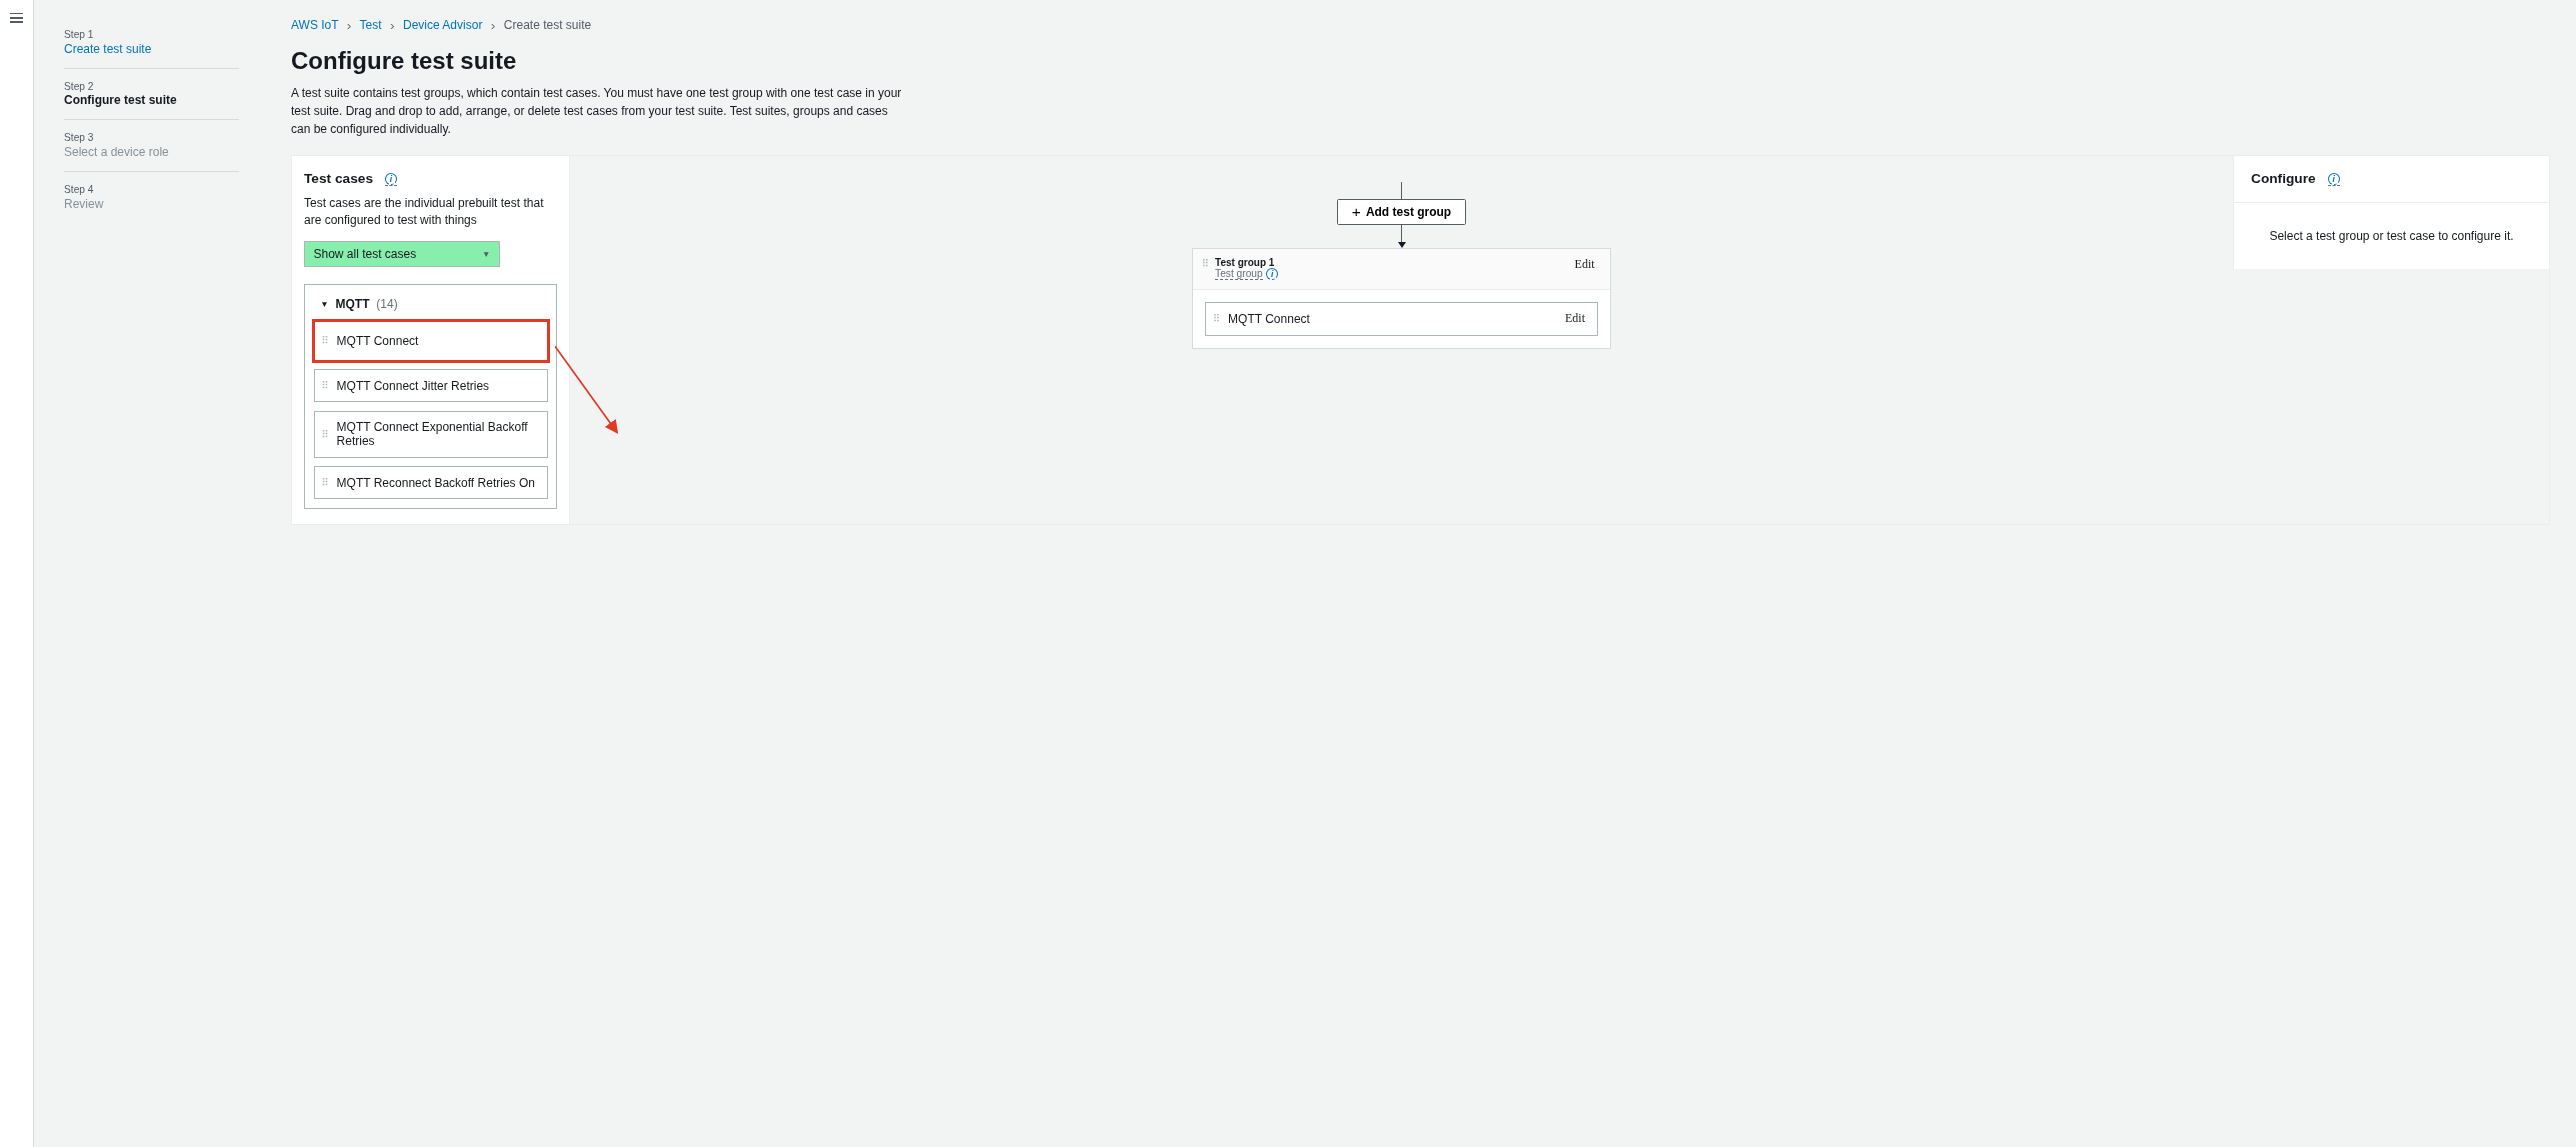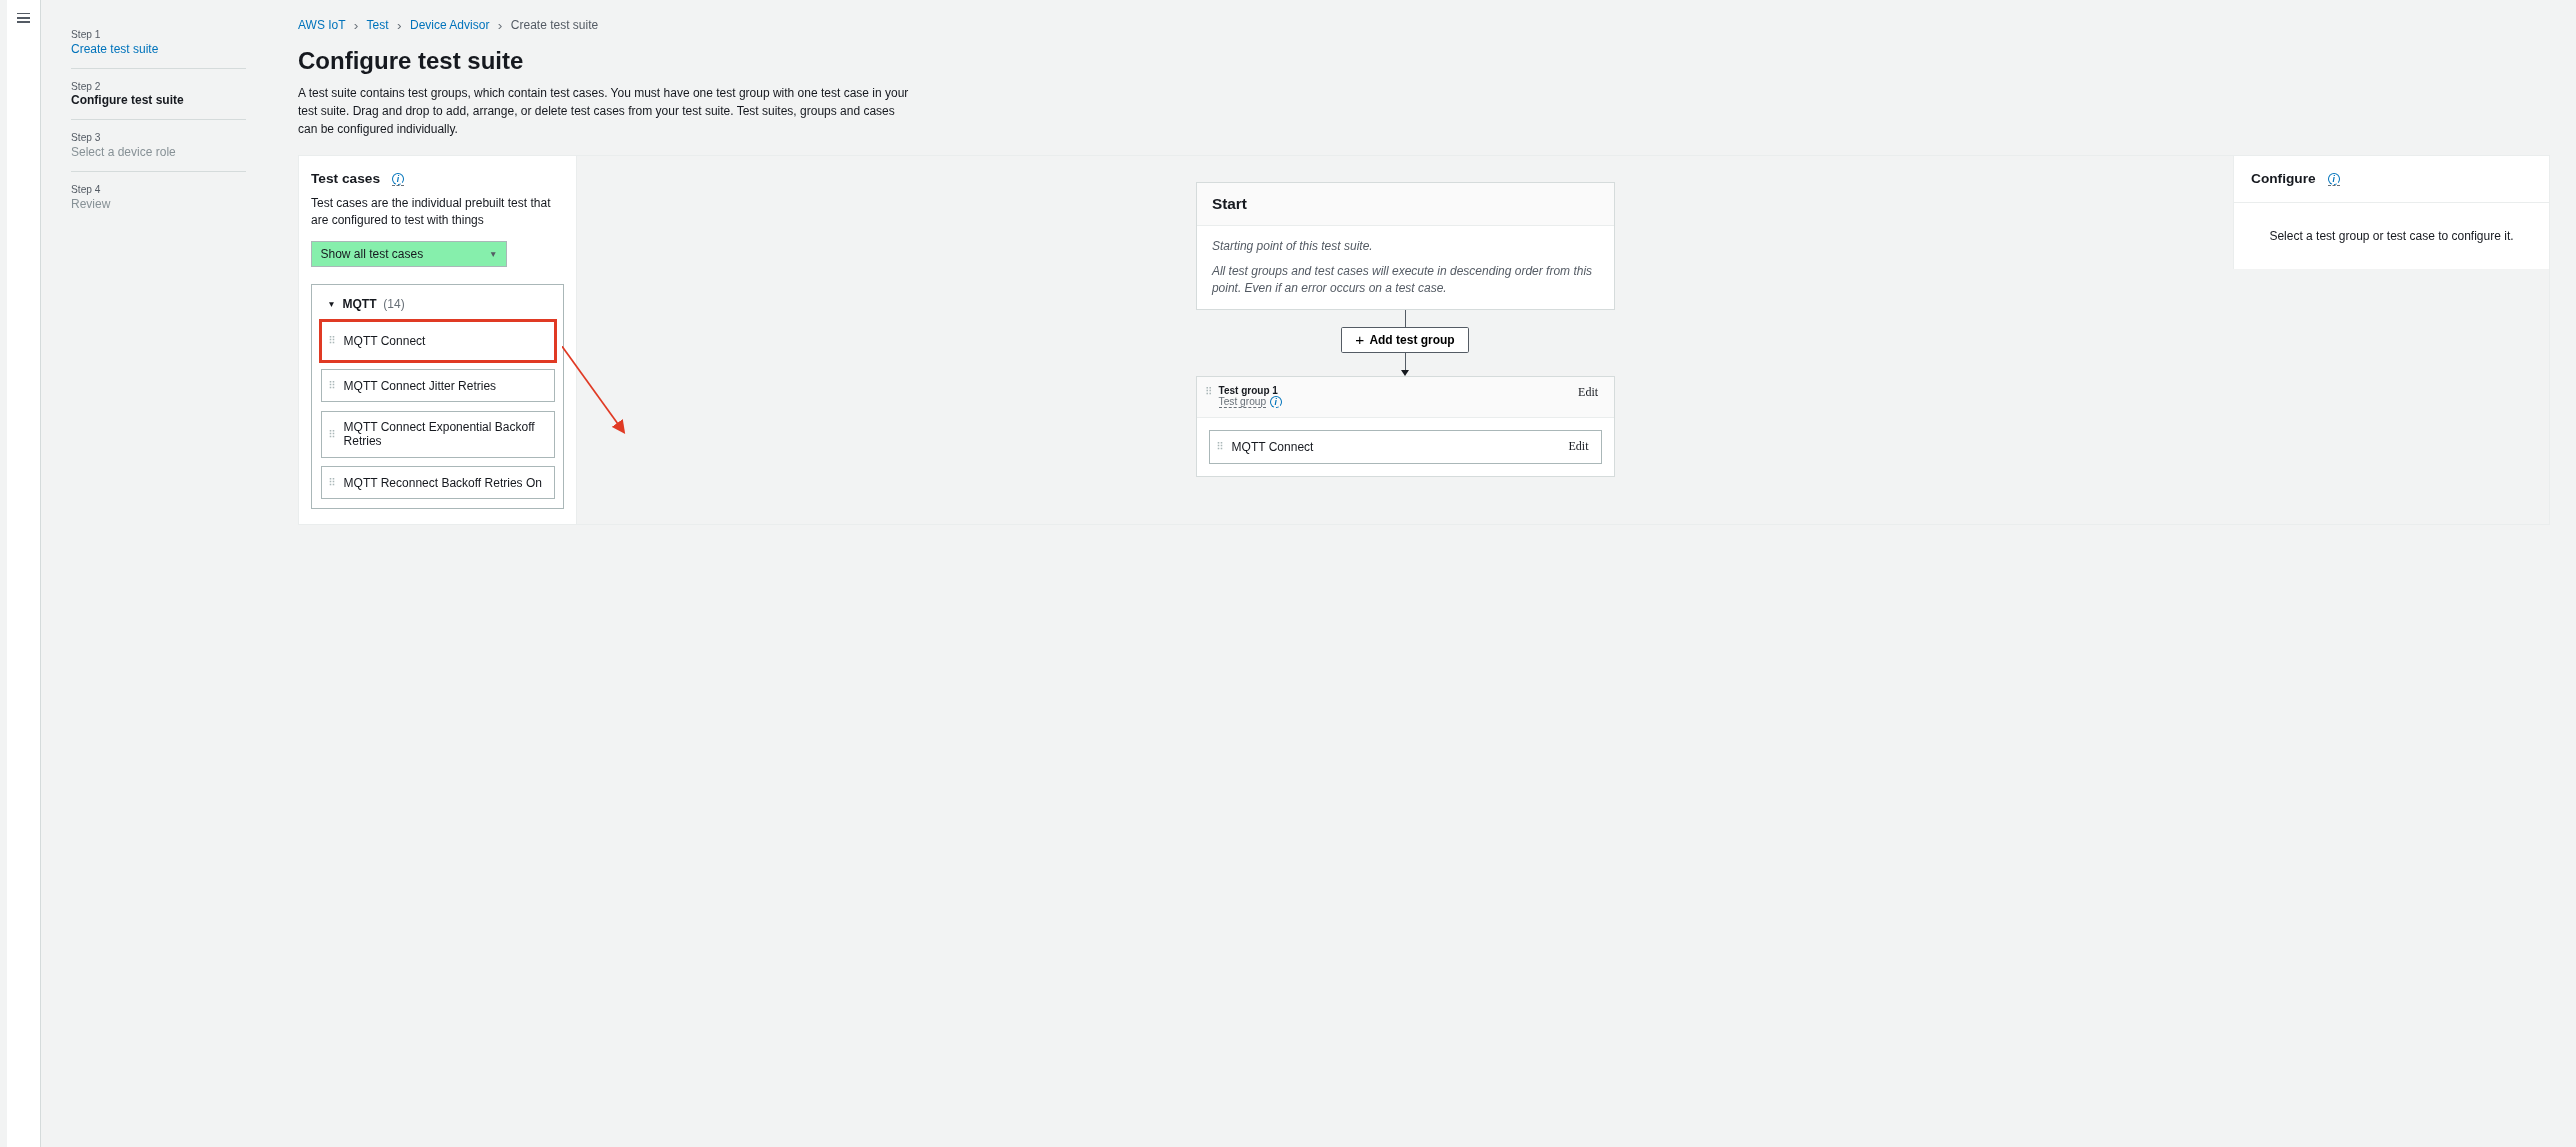--- a/index.html
+++ b/index.html
@@ -2,21 +2,21 @@
 <html style="font-size:13.7px"><head>
   <meta charset="utf-8">
   <style>
     * { box-sizing: border-box; margin: 0; padding: 0; }
     body {
       font-family: "Amazon Ember", "Helvetica Neue", Arial, sans-serif;
       background: #f2f3f3;
       color: #16191f;
       font-size: 12px;
     }
-    .app-container { display: flex; min-height: 100vh; margin-left: 7px; }
+    .app-container { display: flex; min-height: 100vh; }
     .hamburger {
       width: 34px;
       background: #fff;
       border-right: 0.9px solid #d5dbdb;
       display: flex;
       align-items: flex-start;
       justify-content: center;
       padding-top: 10.2px;
     }
     .hamburger-icon { cursor: pointer; }
@@ -247,27 +247,20 @@
             <defs>
               <marker id="ah" markerWidth="8" markerHeight="8" refX="6" refY="4" orient="auto">
                 <path d="M0,0 L8,4 L0,8 Z" fill="#e03a24"></path>
               </marker>
             </defs>
             <line x1="0" y1="0" x2="72" y2="100" stroke="#e03a24" stroke-width="2" marker-end="url(#ah)"></line>
           </svg>
         </div>
 
         <div class="col-builder builder-wrap">
-          <div class="builder-card">
-            <div class="builder-card-header">Start</div>
-            <div class="builder-card-body">
-              <p>Starting point of this test suite.</p>
-              <p style="margin-bottom:0;">All test groups and test cases will execute in descending order from this point. Even if an error occurs on a test case.</p>
-            </div>
-          </div>
 
           <div class="connector">
             <div class="vline"></div>
             <button class="btn add-group-btn">
               <span style="font-weight:400;font-size:15.4px;line-height:12px;">+</span>
               <span>Add test group</span>
             </button>
             <div class="vline"></div>
             <div class="arrow-down"></div>
           </div>

